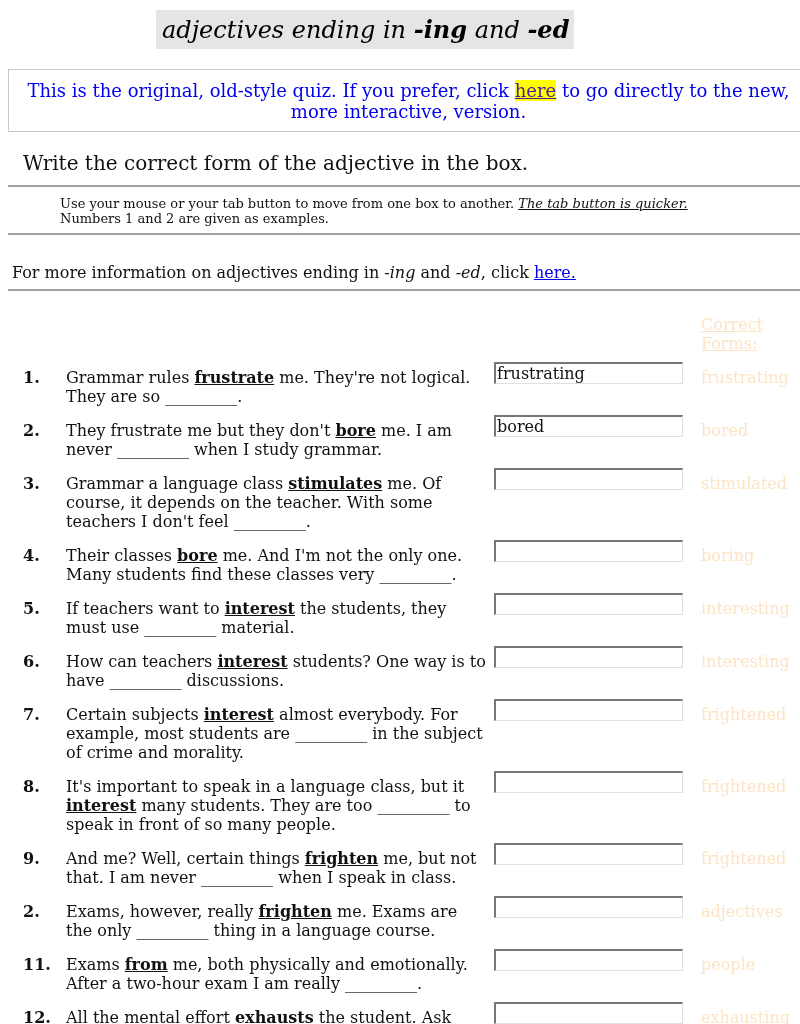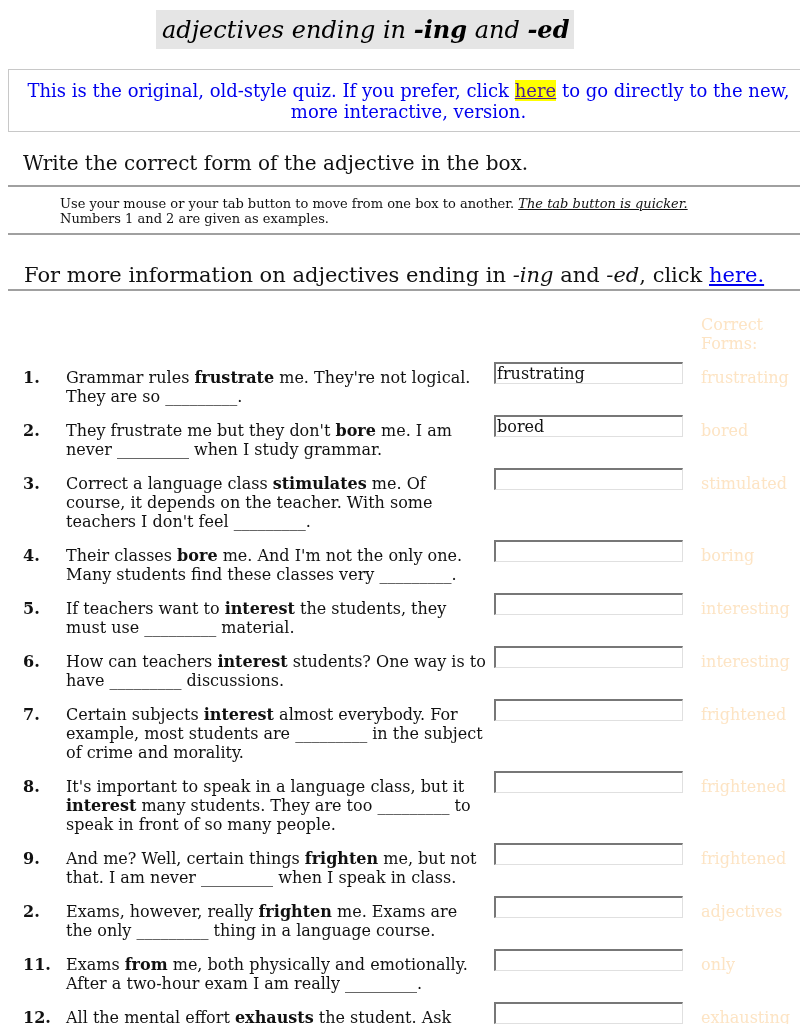--- a/index.html
+++ b/index.html
@@ -23,29 +23,30 @@
   .notice {
     position: absolute; top: 69px; left: 8px; width: 800px; height: 63px; box-sizing: border-box;
     border: 1px solid #c8c8c8; border-right: none;
     text-align: center; color: #0000ee; font-size: 18px; line-height: 21px; padding-top: 10px;
   }
   .notice a { color: #4c1d95; background: #ffff00; text-decoration: underline; }
   .instr1 { position: absolute; top: 151px; left: 23px; font-size: 20px; }
   hr.rule { position: absolute; left: 8px; width: 792px; margin: 0; border: none; border-top: 2px solid #a0a0a0; }
   .small { position: absolute; left: 16px; font-size: 13px; line-height: 15px; margin-left: 44px; }
   .small i { text-decoration: underline; }
-  .moreinfo { position: absolute; top: 263px; left: 24px; font-size: 21px; }
+  .moreinfo { position: absolute; top: 263px; left: 12px; font-size: 16px; }
   .moreinfo a { color: #0000ee; text-decoration: underline; }
   .cf-head {
     position: absolute; top: 315px; left: 701px; color: #fde4c4; font-size: 16px; line-height: 19px;
+    text-decoration: underline;
   }
   .q { position: absolute; left: 0; width: 800px; font-size: 16px; line-height: 19px; }
   .q .num { position: absolute; left: 23px; top: 0; font-weight: bold; }
   .q .txt { position: absolute; left: 66px; top: 0; width: 420px; }
-  .q .txt b { font-weight: bold; }
+  .q .txt b { font-weight: bold; text-decoration: underline; }
   .q input {
     position: absolute; left: 494px; top: -6px; width: 189px; height: 22px; box-sizing: border-box;
     border: 1px solid #e0e0e0; border-top: 2px solid #777; border-left: 2px solid #777;
     font-family: "DejaVu Serif", serif; font-size: 16px; padding: 0 0 0 1px; color: #111; background: #fff;
   }
   .q .ans { position: absolute; left: 701px; top: 0; color: #fde4c4; }
 </style>
 </head>
 <body>
 
@@ -83,21 +84,21 @@
       <span class="ans">frustrating</span>
     </div>
     <div class="q" style="top: 421px;">
       <span class="num">2.</span>
       <div class="txt"><span>They frustrate me but they don't </span><b>bore</b><span> me. I am never _________ when I study grammar.</span></div>
       <input type="text" value="bored" style="">
       <span class="ans">bored</span>
     </div>
     <div class="q" style="top: 474px;">
       <span class="num">3.</span>
-      <div class="txt"><span>Correct a language class </span><b>stimulates</b><span> me. Of course, it depends on the teacher. With some teachers I don't feel _________.</span></div>
+      <div class="txt"><span>Grammar a language class </span><b>stimulates</b><span> me. Of course, it depends on the teacher. With some teachers I don't feel _________.</span></div>
       <input type="text" value="" style="">
       <span class="ans">stimulated</span>
     </div>
     <div class="q" style="top: 546px;">
       <span class="num">4.</span>
       <div class="txt"><span>Their classes </span><b>bore</b><span> me. And I'm not the only one. Many students find these classes very _________.</span></div>
       <input type="text" value="" style="">
       <span class="ans">boring</span>
     </div>
     <div class="q" style="top: 599px;">
@@ -133,21 +134,21 @@
     <div class="q" style="top: 902px;">
       <span class="num">2.</span>
       <div class="txt"><span>Exams, however, really </span><b>frighten</b><span> me. Exams are the only _________ thing in a language course.</span></div>
       <input type="text" value="" style="">
       <span class="ans">adjectives</span>
     </div>
     <div class="q" style="top: 955px;">
       <span class="num">11.</span>
       <div class="txt"><span>Exams </span><b>from</b><span> me, both physically and emotionally. After a two-hour exam I am really _________.</span></div>
       <input type="text" value="" style="">
-      <span class="ans">only</span>
+      <span class="ans">people</span>
     </div>
     <div class="q" style="top: 1008px;">
       <span class="num">12.</span>
       <div class="txt"><span>All the mental effort </span><b>exhausts</b><span> the student. Ask</span></div>
       <input type="text" value="" style="">
       <span class="ans">exhausting</span>
     </div>
   </div>
 
 </body></html>

